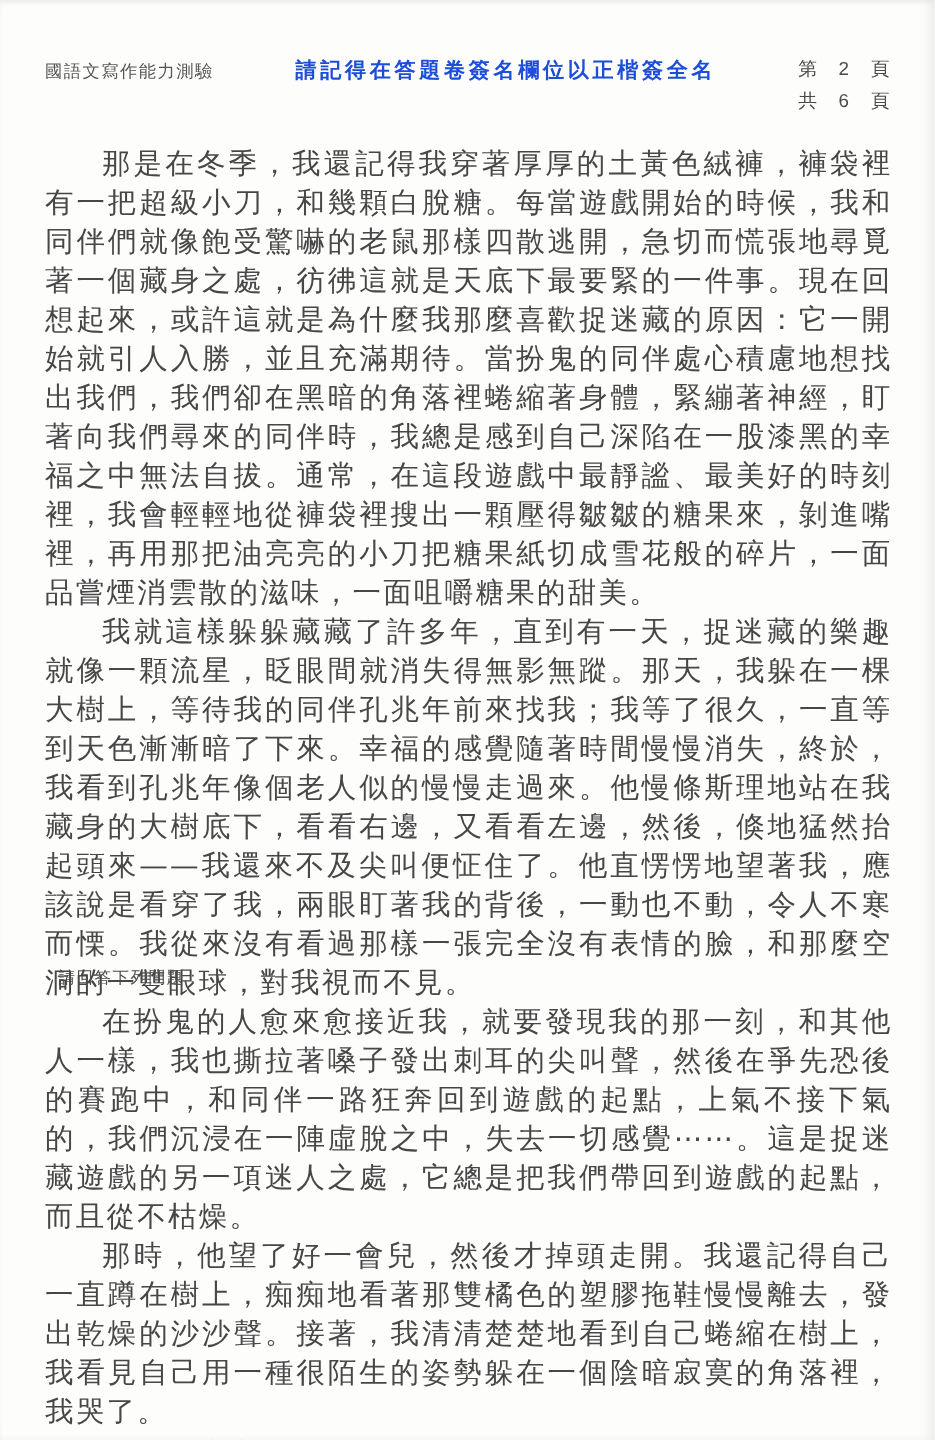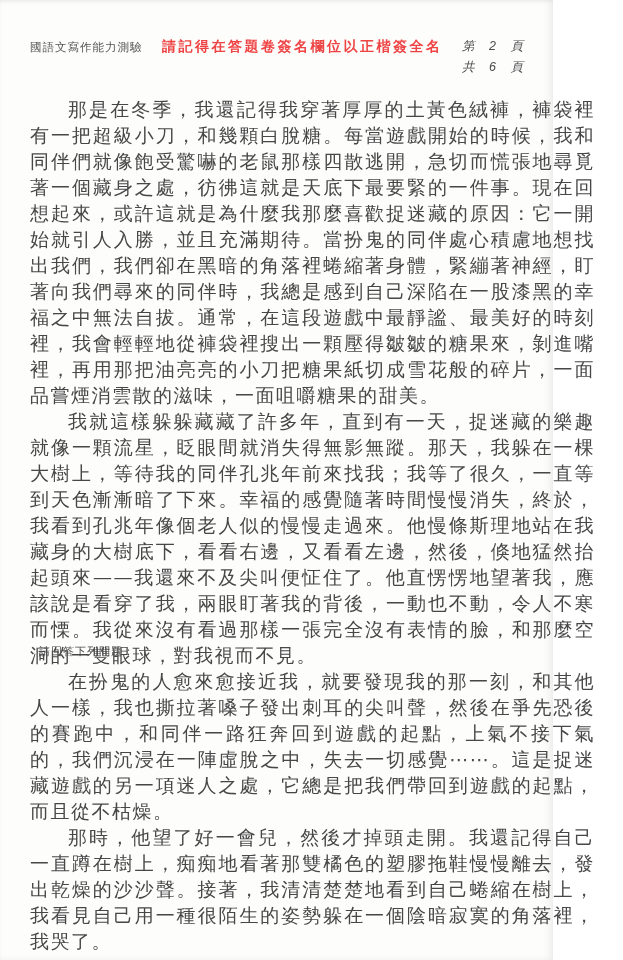--- a/index.html
+++ b/index.html
@@ -5,21 +5,21 @@
   html, body {
     margin: 0;
     padding: 0;
     width: 623px;
     height: 960px;
     overflow: hidden;
     background: #ffffff;
   }
   .page {
     position: relative;
-    width: 553px;
+    width: 623px;
     height: 960px;
     background: #fdfdfc;
     box-sizing: border-box;
     box-shadow: inset -4px 0 6px rgba(0,0,0,0.06), inset 0 2px 3px rgba(0,0,0,0.04);
     color: #3d3d3d;
     font-family: "DejaVu Serif", serif;
   }
   
   .header {
     position: absolute;
@@ -35,33 +35,32 @@
     font-size: 11.5px;
     letter-spacing: 1px;
     color: #555;
     padding-top: 4px;
     white-space: nowrap;
   }
   .notice {
     font-size: 14px;
     font-weight: bold;
     letter-spacing: 2.5px;
-    color: #ef4444;
+    color: #1d4ed8;
     padding-top: 2px;
     white-space: nowrap;
   }
   .pageinfo {
     font-family: "Liberation Sans", sans-serif;
     font-size: 12.5px;
     color: #4a4a4a;
     text-align: left;
     line-height: 21px;
     word-spacing: 11px;
     white-space: nowrap;
-    font-style: italic;
   }
   
   .essay {
     position: absolute;
     top: 96px;
     left: 30px;
     width: 565px;
   }
   .essay p {
     margin: 0;

